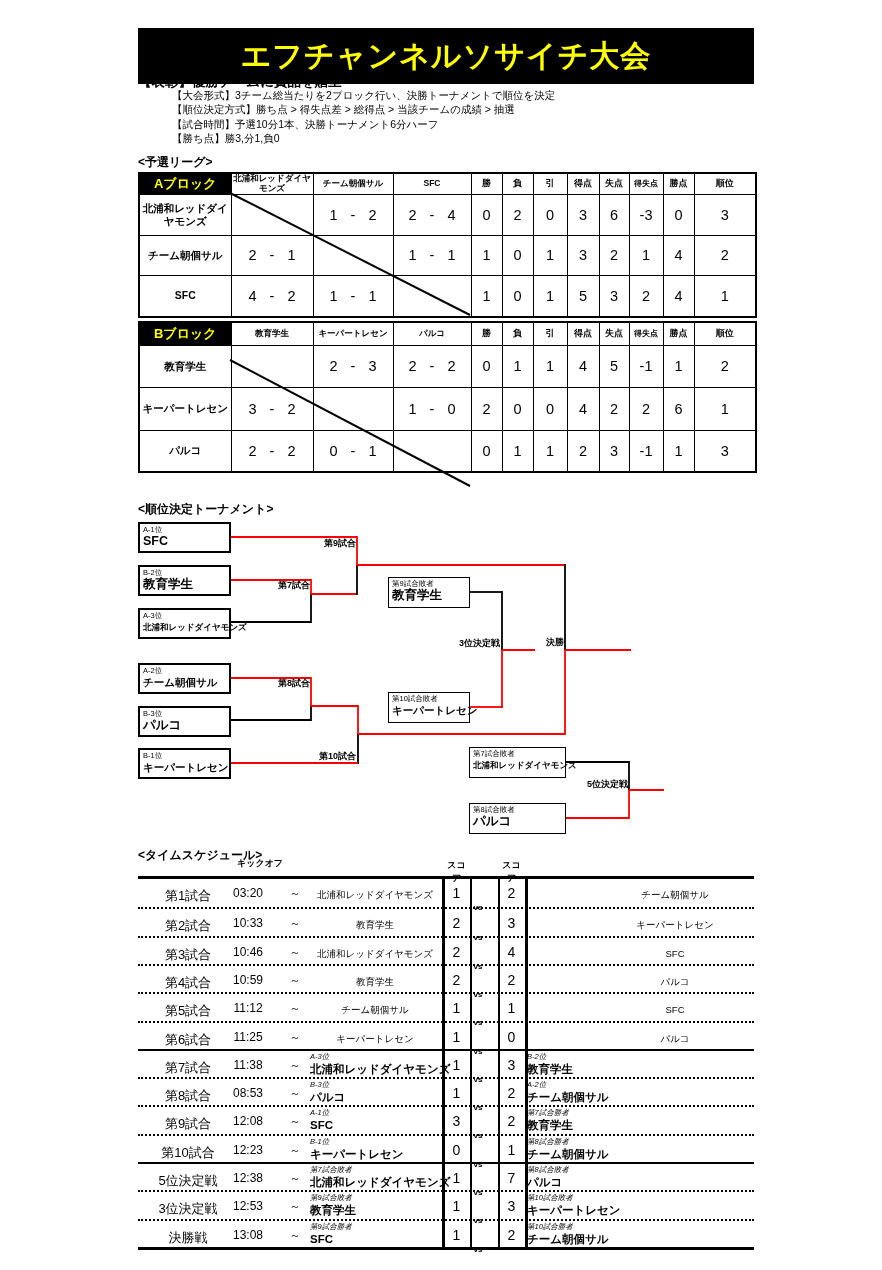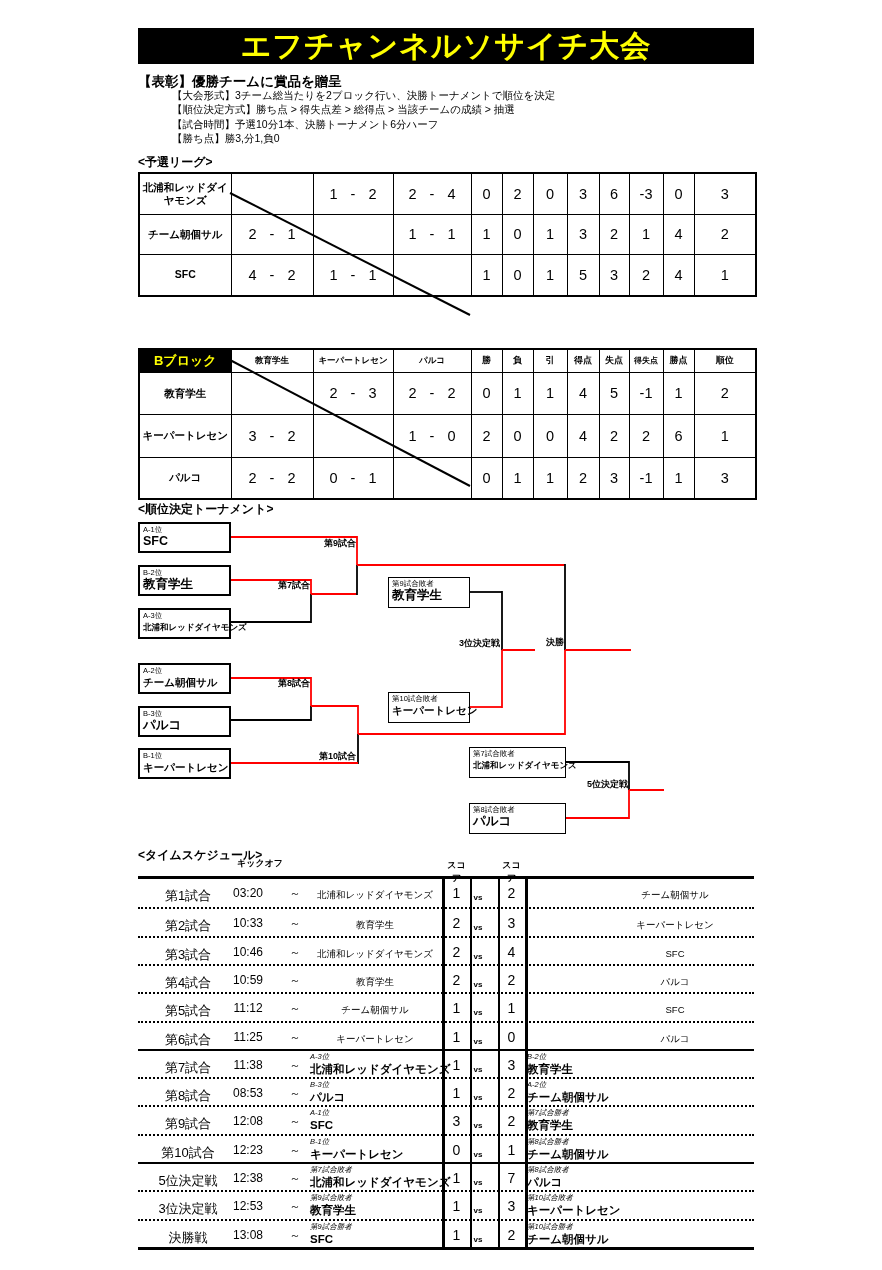--- a/index.html
+++ b/index.html
@@ -1,20 +1,20 @@
 <!DOCTYPE html>
 <html><head>
 <meta charset="utf-8">
 <style>
   html,body{margin:0;padding:0;background:#fff;}
   .page{position:relative;width:882px;height:1270px;background:#fff;overflow:hidden;
         font-family:"Liberation Sans",sans-serif;color:#000;}
 
   
-  .titlebar{position:absolute;left:138px;top:28px;width:616px;height:36px;background:#000;
+  .titlebar{position:absolute;left:138px;top:28px;width:616px;height:56px;background:#000;
             display:flex;align-items:center;justify-content:center;}
   .titletxt{color:#ffff00;font-size:30px;font-weight:bold;letter-spacing:1px;white-space:nowrap;}
 
   
   .award{position:absolute;left:138px;top:73px;font-size:13.5px;font-weight:bold;}
   .rline{position:absolute;left:139px;font-size:10.5px;white-space:nowrap;margin-left:33px;}
 
   .sechead{position:absolute;font-size:12px;font-weight:bold;}
 
   
@@ -48,21 +48,21 @@
   .srow{position:absolute;left:0;width:616px;height:28.3px;}
   .srow.dot{border-top:2px dotted #000;}
   .srow.sol{border-top:2.5px solid #000;}
   .srow span{position:absolute;display:block;}
   .smatch{left:0;top:8px;width:100px;text-align:center;font-size:13px;}
   .stime{left:85px;top:7px;width:50px;text-align:center;font-size:12px;}
   .stld{left:145px;top:7px;width:24px;text-align:center;font-size:11px;}
   .st1c{left:169px;top:10px;width:136px;text-align:center;font-size:9.5px;white-space:nowrap;}
   .st2c{left:447px;top:10px;width:180px;text-align:center;font-size:9.5px;white-space:nowrap;}
   .ssc1{left:305px;top:6px;width:27px;text-align:center;font-size:14px;}
-  .svs{left:332px;top:14px;width:16px;text-align:center;font-size:8px;font-weight:bold;}
+  .svs{left:332px;top:24px;width:16px;text-align:center;font-size:8px;font-weight:bold;}
   .ssc2{left:360px;top:6px;width:27px;text-align:center;font-size:14px;}
   .st1k{left:172px;top:1px;width:133px;}
   .st2k{left:389px;top:1px;width:225px;}
   .kseed{display:block;font-size:7.5px;line-height:10px;white-space:nowrap;}
   .knm{display:block;font-size:11.5px;font-weight:bold;line-height:15px;white-space:nowrap;}
 </style>
 </head>
 <body>
 
 <div class="page">
@@ -88,20 +88,34 @@
         <col style="width:31px">
         <col style="width:31px">
         <col style="width:34px">
         <col style="width:32px">
         <col style="width:30px">
         <col style="width:34px">
         <col style="width:31px">
         <col style="width:62px">
       </colgroup>
     <tbody>
+        <tr style="height:21px">
+      <td class="blk">Aブロック</td>
+      <td class="thteam">北浦和レッドダイヤモンズ</td>
+      <td class="thteam">チーム朝個サル</td>
+      <td class="thteam">SFC</td>
+      <td class="thstat">勝</td>
+      <td class="thstat">負</td>
+      <td class="thstat">引</td>
+      <td class="thstat">得点</td>
+      <td class="thstat">失点</td>
+      <td class="thstat" style="font-size:8px">得失点</td>
+      <td class="thstat">勝点</td>
+      <td class="thstat">順位</td>
+    </tr>
     <tr style="height:41px">
       <td class="team">北浦和レッドダイヤモンズ</td>
       <td></td>
       <td class="score">1 - 2</td>
       <td class="score">2 - 4</td>
       <td class="stat">0</td>
       <td class="stat">2</td>
       <td class="stat">0</td>
       <td class="stat">3</td>
       <td class="stat">6</td>
@@ -133,21 +147,21 @@
       <td class="stat">1</td>
       <td class="stat">5</td>
       <td class="stat">3</td>
       <td class="stat">2</td>
       <td class="stat">4</td>
       <td class="stat">1</td>
     </tr>
   </tbody>
     </table>
 
-  <table class="tbl" style="left:138px;top:348px">
+  <table class="tbl" style="left:138px;top:321px">
     <colgroup>
         <col style="width:92px">
         <col style="width:82px">
         <col style="width:80px">
         <col style="width:78px">
         <col style="width:31px">
         <col style="width:31px">
         <col style="width:34px">
         <col style="width:32px">
         <col style="width:30px">

